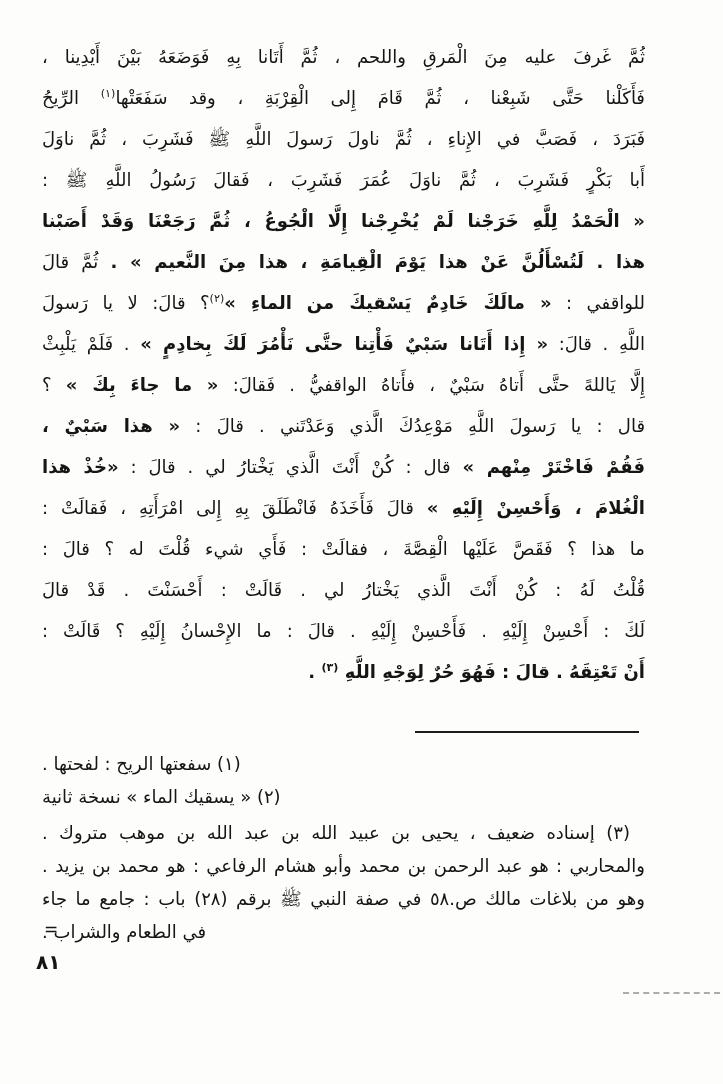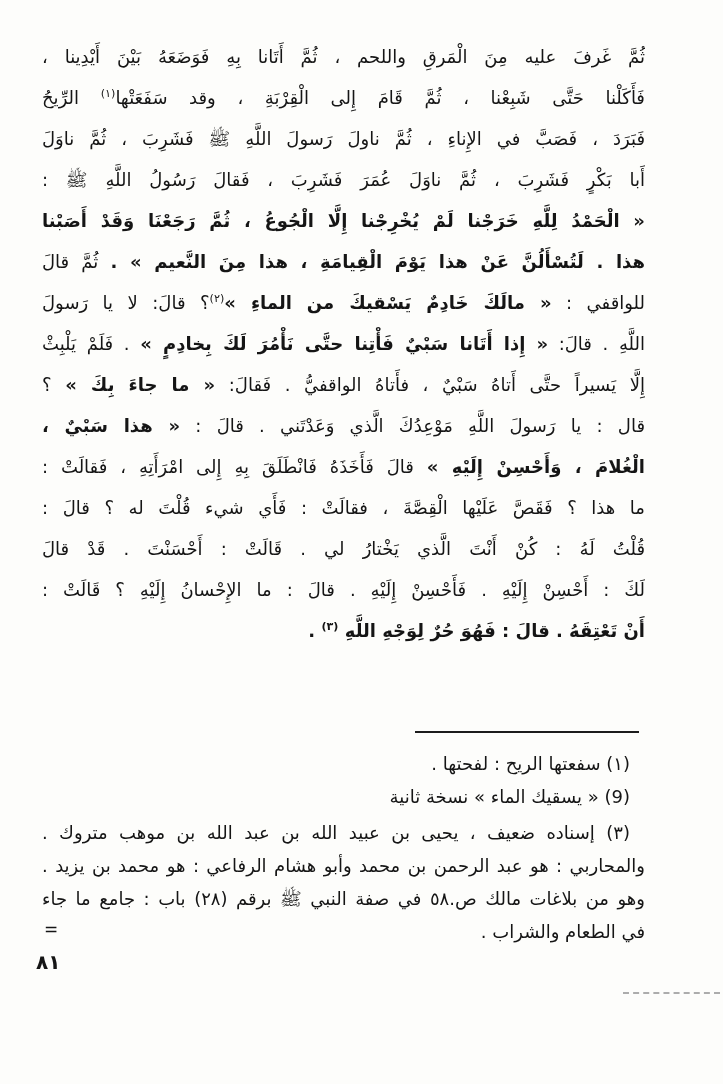--- a/index.html
+++ b/index.html
@@ -30,21 +30,21 @@
     position:absolute;
     top:731px;left:415px;width:224px;height:0;
     border-top:2px solid #1c1c1c;
   }
   .footnotes{
     position:absolute;
     top:747px;left:42px;width:603px;
     font-size:18px;
     line-height:33px;
   }
-  .fn-line{ text-align:right; }
+  .fn-line{ text-align:left; }
   .fn-line.j{ text-align:justify; text-align-last:justify; }
   .fn-line.ind{ padding-right:15px; }
   .fn-line.gap{ margin-top:3px; }
   .equals-mark{
     position:absolute;
     left:44px;top:919px;
     font-size:17px;
   }
   .page-number{
     position:absolute;
@@ -68,34 +68,35 @@
 
   <div class="main-text" id="main-text" dir="rtl" lang="ar">
       <div class="line"><span>ثُمَّ غَرفَ عليه مِنَ الْمَرقِ واللحم ، ثُمَّ أَتَانا بِهِ فَوَضَعَهُ بَيْنَ أَيْدِينا ،</span></div>
       <div class="line"><span>فَأَكَلْنا حَتَّى شَبِعْنا ، ثُمَّ قَامَ إِلى الْقِرْبَةِ ، وقد سَفَعَتْها</span><sup>(١)</sup><span> الرِّيحُ</span></div>
       <div class="line"><span>فَبَرَدَ ، فَصَبَّ في الإِناءِ ، ثُمَّ ناولَ رَسولَ اللَّهِ ﷺ فَشَرِبَ ، ثُمَّ ناوَلَ</span></div>
       <div class="line"><span>أَبا بَكْرٍ فَشَرِبَ ، ثُمَّ ناوَلَ عُمَرَ فَشَرِبَ ، فَقالَ رَسُولُ اللَّهِ ﷺ :</span></div>
       <div class="line"><span class="b">« الْحَمْدُ لِلَّهِ خَرَجْنا لَمْ يُخْرِجْنا إِلَّا الْجُوعُ ، ثُمَّ رَجَعْنَا وَقَدْ أَصَبْنا</span></div>
       <div class="line"><span class="b">هذا . لَتُسْأَلُنَّ عَنْ هذا يَوْمَ الْقِيامَةِ ، هذا مِنَ النَّعيم » .</span><span> ثُمَّ قالَ</span></div>
       <div class="line"><span>للواقفي : </span><span class="b">« مالَكَ خَادِمٌ يَسْقيكَ من الماءِ »</span><sup>(٢)</sup><span>؟ قالَ: لا يا رَسولَ</span></div>
       <div class="line"><span>اللَّهِ . قالَ: </span><span class="b">« إِذا أَتَانا سَبْيٌ فَأْتِنا حتَّى نَأْمُرَ لَكَ بِخادِمٍ »</span><span> . فَلَمْ يَلْبِثْ</span></div>
-      <div class="line"><span>إِلَّا يَسيراً حتَّى أَتاهُ سَبْيٌ ، فأَتاهُ الواقفيُّ . فَقالَ: </span><span class="b">« ما جاءَ بِكَ »</span><span> ؟</span></div>
+      <div class="line"><span>إِلَّا يَاللهً حتَّى أَتاهُ سَبْيٌ ، فأَتاهُ الواقفيُّ . فَقالَ: </span><span class="b">« ما جاءَ بِكَ »</span><span> ؟</span></div>
       <div class="line"><span>قال : يا رَسولَ اللَّهِ مَوْعِدُكَ الَّذي وَعَدْتَني . قالَ : </span><span class="b">« هذا سَبْيٌ ،</span></div>
+      <div class="line"><span class="b">فَقُمْ فَاخْتَرْ مِنْهم »</span><span> قال : كُنْ أَنْتَ الَّذي يَخْتارُ لي . قالَ : </span><span class="b">«خُذْ هذا</span></div>
       <div class="line"><span class="b">الْغُلامَ ، وَأَحْسِنْ إِلَيْهِ »</span><span> قالَ فَأَخَذَهُ فَانْطَلَقَ بِهِ إِلى امْرَأَتِهِ ، فَقالَتْ :</span></div>
       <div class="line"><span>ما هذا ؟ فَقَصَّ عَلَيْها الْقِصَّةَ ، فقالَتْ : فَأَي شيء قُلْتَ له ؟ قالَ :</span></div>
       <div class="line"><span>قُلْتُ لَهُ : كُنْ أَنْتَ الَّذي يَخْتارُ لي . قَالَتْ : أَحْسَنْتَ . قَدْ قالَ</span></div>
       <div class="line"><span>لَكَ : أَحْسِنْ إِلَيْهِ . فَأَحْسِنْ إِلَيْهِ . قالَ : ما الإِحْسانُ إِلَيْهِ ؟ قَالَتْ :</span></div>
       <div class="line no-j"><span>أَنْ تَعْتِقَهُ . قالَ : فَهُوَ حُرٌ لِوَجْهِ اللَّهِ </span><sup>(٣)</sup><span> .</span></div>
     </div>
 
   <div class="fn-separator"></div>
 
   <div class="footnotes" id="footnotes" dir="rtl" lang="ar">
       <div class="fn-line ind">(١) سفعتها الريح : لفحتها .</div>
-      <div class="fn-line ind">(9) « يسقيك الماء » نسخة ثانية</div>
+      <div class="fn-line ind">(٢) « يسقيك الماء » نسخة ثانية</div>
       <div class="fn-line j ind gap">(٣) إسناده ضعيف ، يحيى بن عبيد الله بن عبد الله بن موهب متروك .</div>
       <div class="fn-line j">والمحاربي : هو عبد الرحمن بن محمد وأبو هشام الرفاعي : هو محمد بن يزيد .</div>
       <div class="fn-line j">وهو من بلاغات مالك ص.٥٨ في صفة النبي ﷺ برقم (٢٨) باب : جامع ما جاء</div>
       <div class="fn-line">في الطعام والشراب .</div>
     </div>
 
   <div class="equals-mark">=</div>
 
   <div class="page-number">٨١</div>
 

